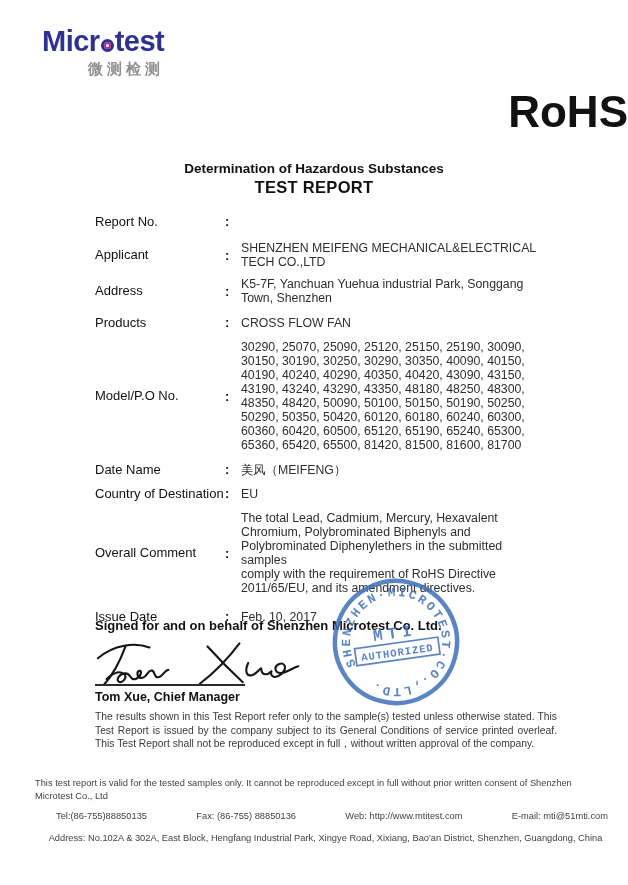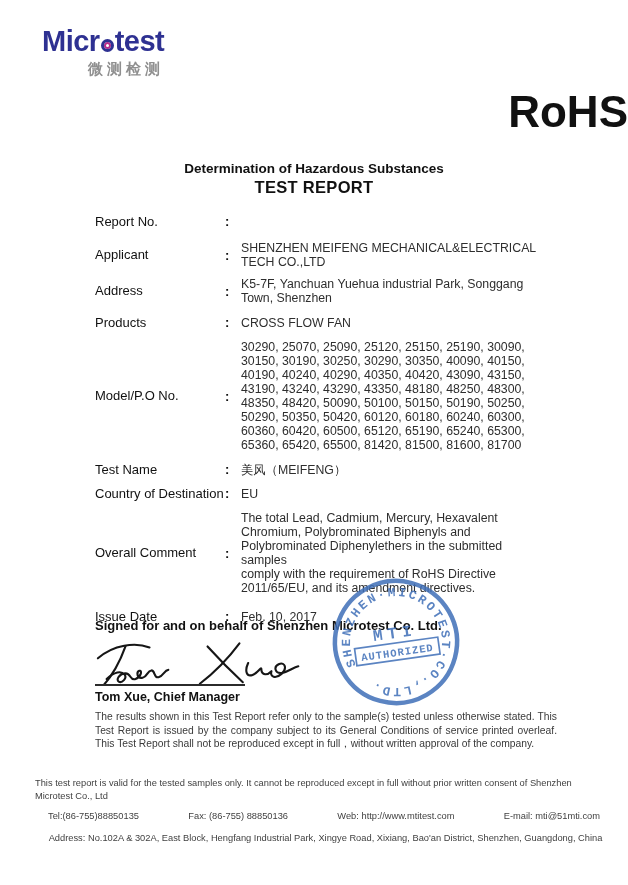--- a/index.html
+++ b/index.html
@@ -78,21 +78,21 @@
     position:absolute; left:95px; top:710px; width:462px;
     font-size:10.3px; color:#3a3a3a; line-height:1.32; text-align:justify;
   }
 
   
   .footer-validity {
     position:absolute; left:35px; top:777px; width:565px;
     font-size:9.3px; color:#3f3f3f; line-height:1.45; white-space:pre-line;
   }
   .footer-contacts {
-    position:absolute; left:48px; top:811px; width:552px;
+    position:absolute; left:56px; top:811px; width:552px;
     display:flex; justify-content:space-between;
     font-size:9.3px; color:#3f3f3f;
   }
   .footer-address {
     position:absolute; left:0; top:833px; width:100%;
     text-align:center; font-size:9.3px; color:#3f3f3f;padding-left:23px;
   }
 </style>
 </head>
 <body>
@@ -144,21 +144,21 @@
 30150, 30190, 30250, 30290, 30350, 40090, 40150,
 40190, 40240, 40290, 40350, 40420, 43090, 43150,
 43190, 43240, 43290, 43350, 48180, 48250, 48300,
 48350, 48420, 50090, 50100, 50150, 50190, 50250,
 50290, 50350, 50420, 60120, 60180, 60240, 60300,
 60360, 60420, 60500, 65120, 65190, 65240, 65300,
 65360, 65420, 65500, 81420, 81500, 81600, 81700</div>
     </div>
 
     <div class="field-row gap10">
-      <div class="field-label">Test Name</div>
+      <div class="field-label">Date Name</div>
       <div class="field-colon">:</div>
       <div class="field-value">美风（MEIFENG）</div>
     </div>
 
     <div class="field-row gap9">
       <div class="field-label">Country of Destination</div>
       <div class="field-colon">:</div>
       <div class="field-value">EU</div>
     </div>
 

